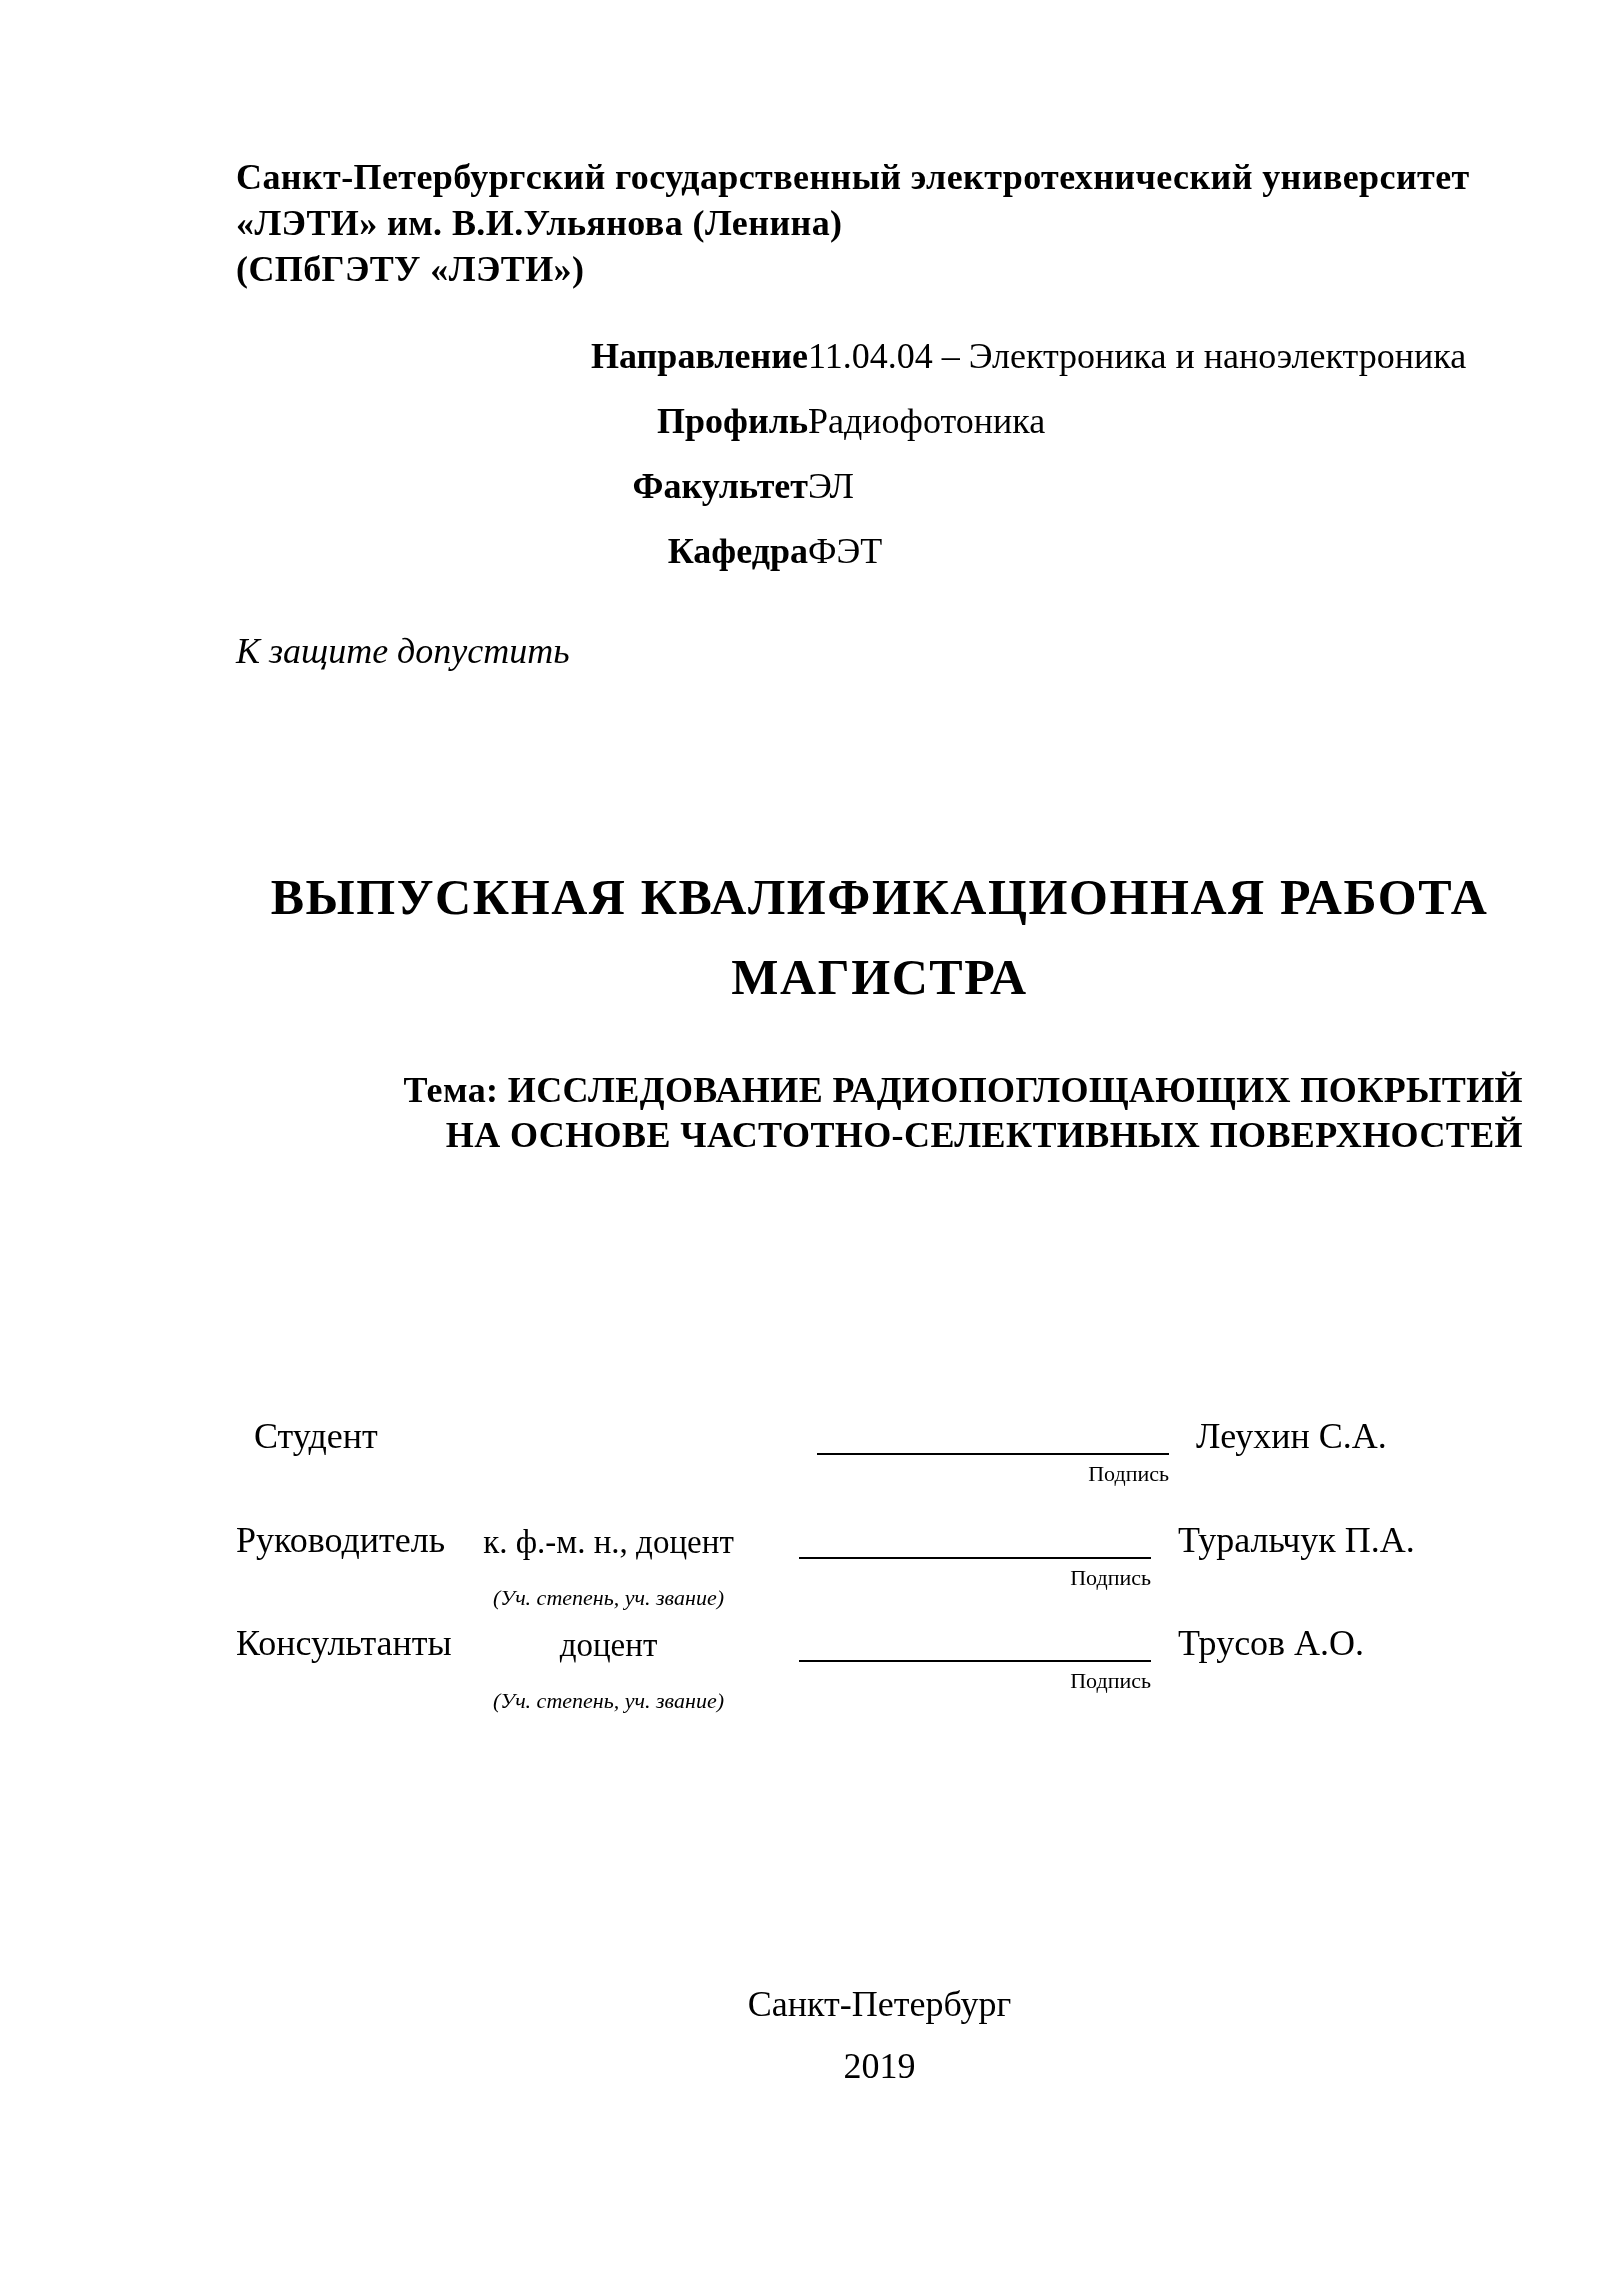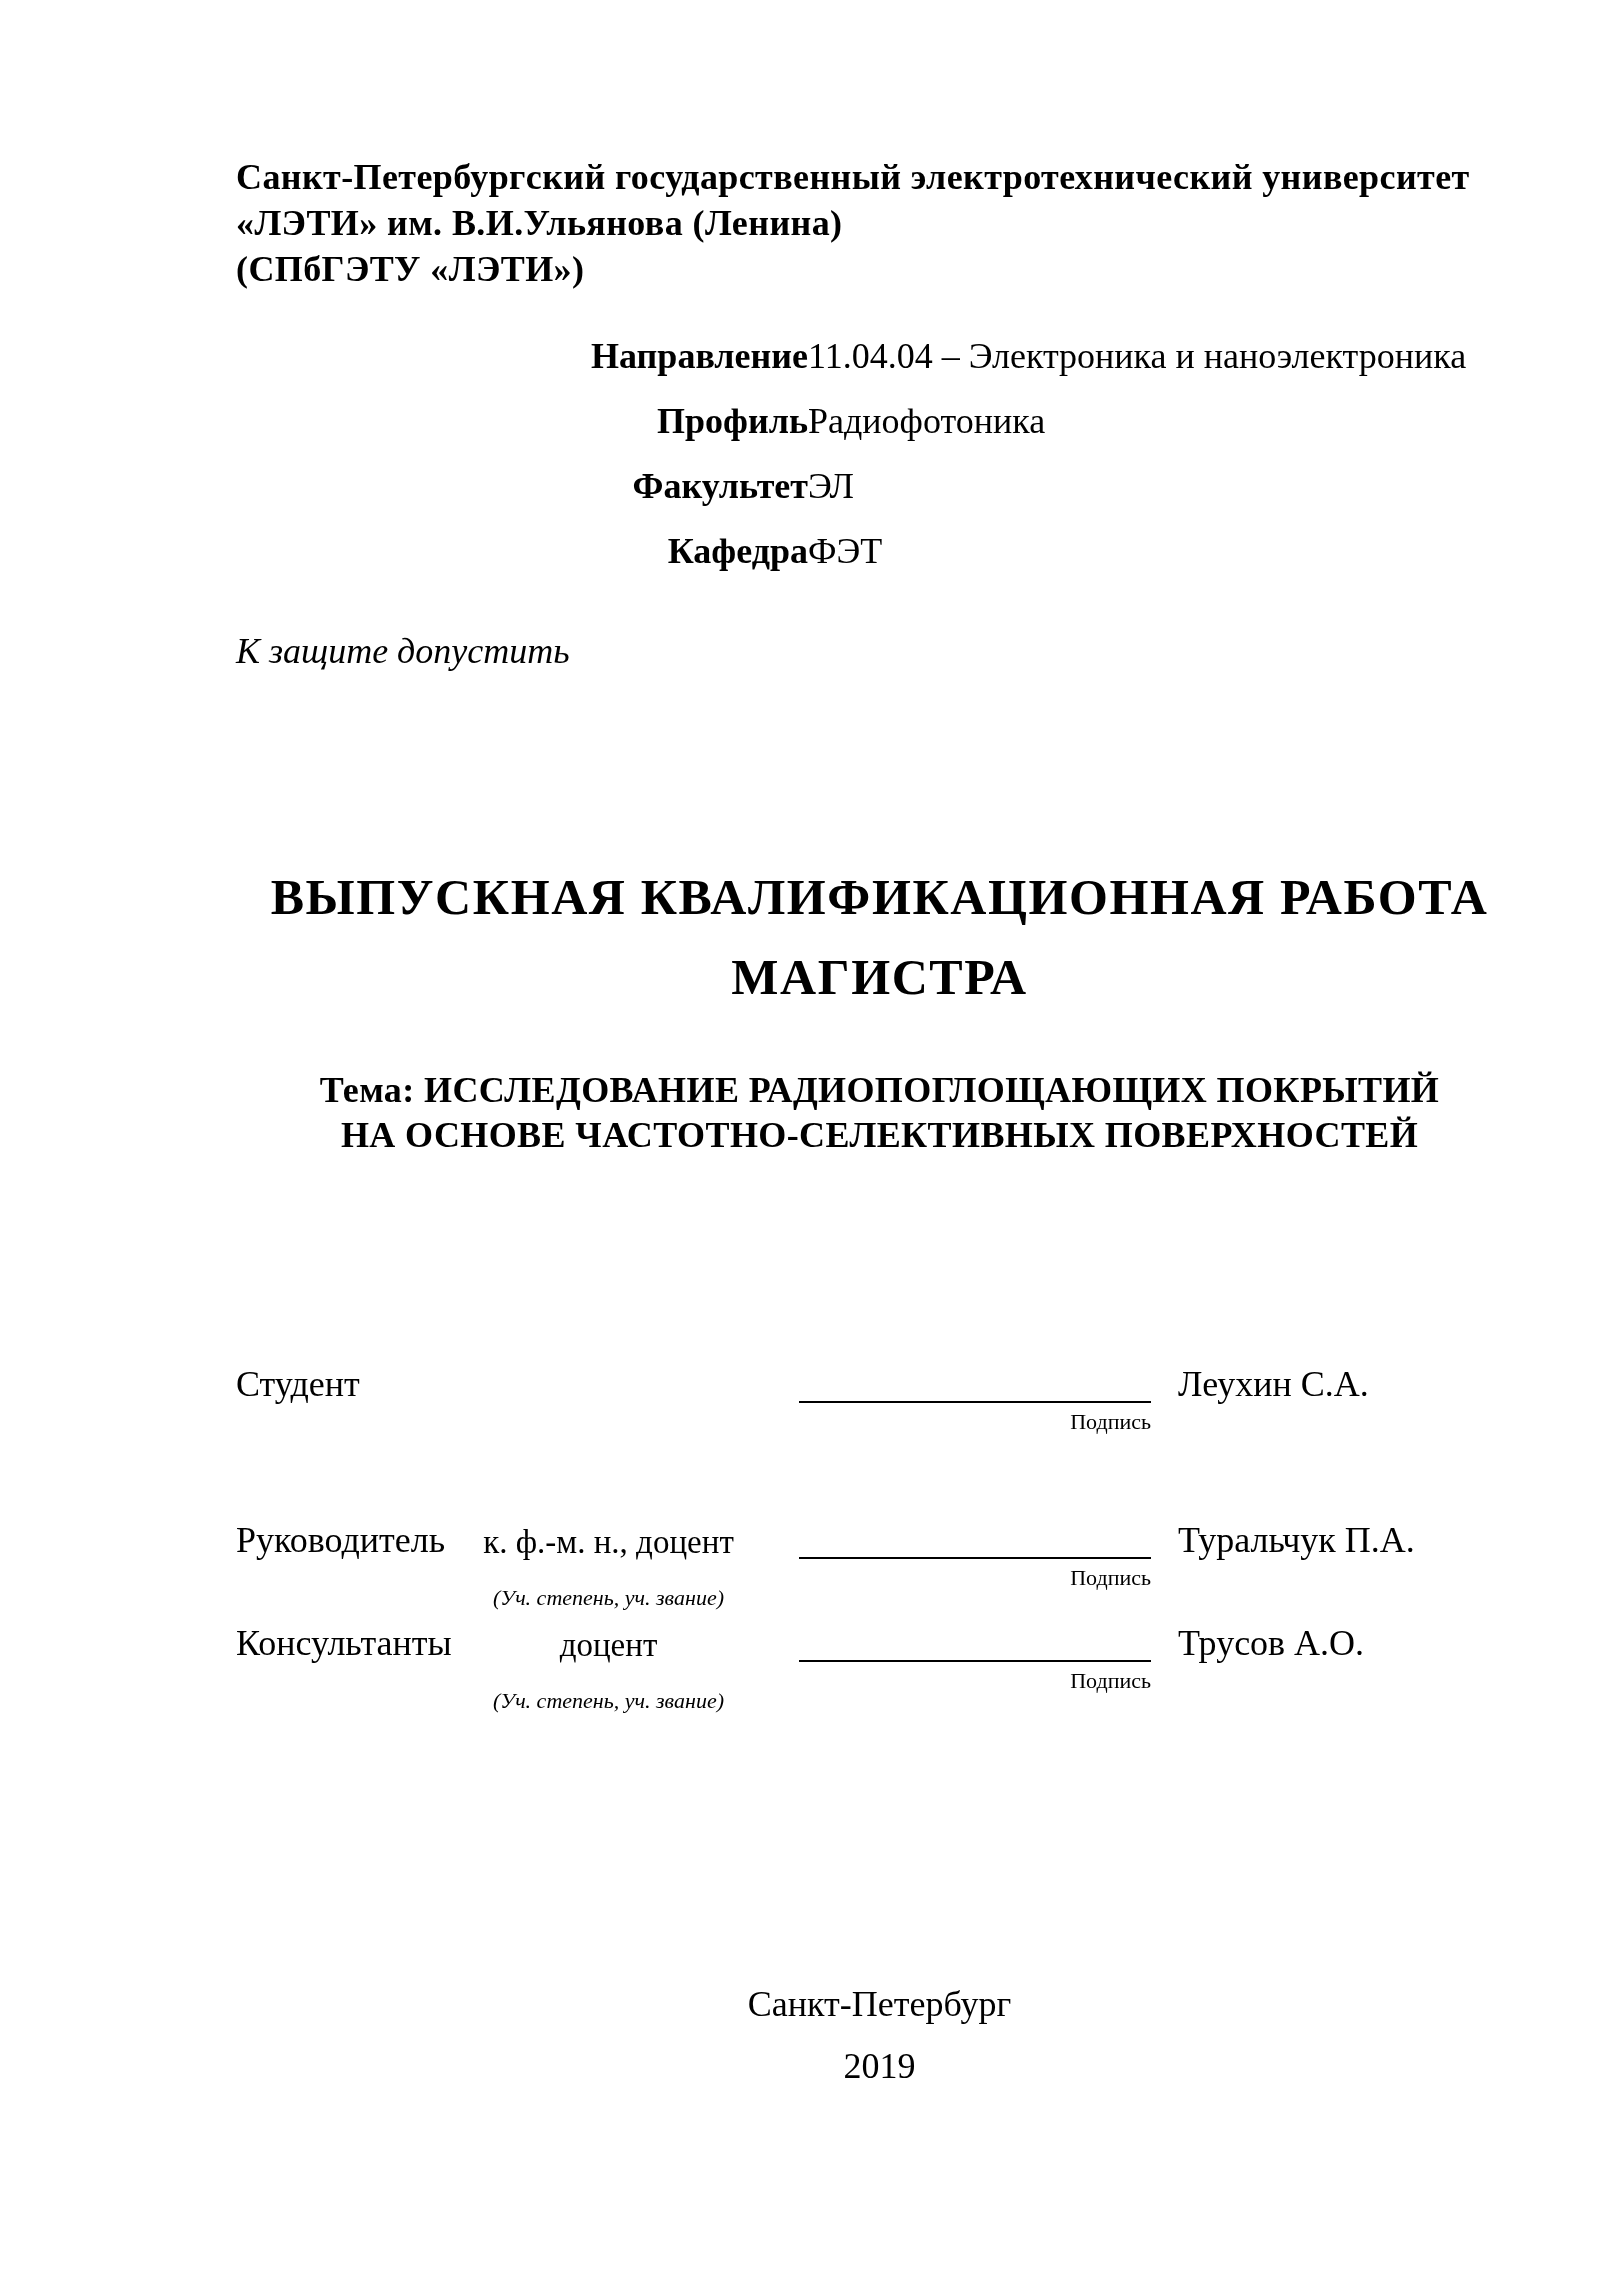--- a/index.html
+++ b/index.html
@@ -87,21 +87,21 @@
     font-size: 50px;
     font-weight: bold;
     line-height: 58px;
     letter-spacing: 1.6px;
   }
 
   .topic {
     left: 236px;
     top: 1068px;
     width: 1287px;
-    text-align: center;
+    text-align: right;
     font-size: 36px;
     font-weight: bold;
     line-height: 45px;
     letter-spacing: 0.4px;
   }
 
   .sig-row {
     left: 236px;
     width: 1287px;
     height: 90px;
@@ -150,21 +150,21 @@
     font-size: 22px;
     line-height: 27px;
   }
   .sig-row .name {
     position: absolute;
     left: 942px;
     top: 0;
     font-size: 36px;
     line-height: 46px;
   }
-  #sig-row-0 { top: 1361px; }
+  #sig-row-0 { top: 1413px; margin-left: 18px; }
   #sig-row-1 { top: 1517px; }
   #sig-row-2 { top: 1620px; }
 
   .footer-city {
     left: 236px;
     top: 1981px;
     width: 1287px;
     text-align: center;
     font-size: 36px;
     line-height: 46px;

